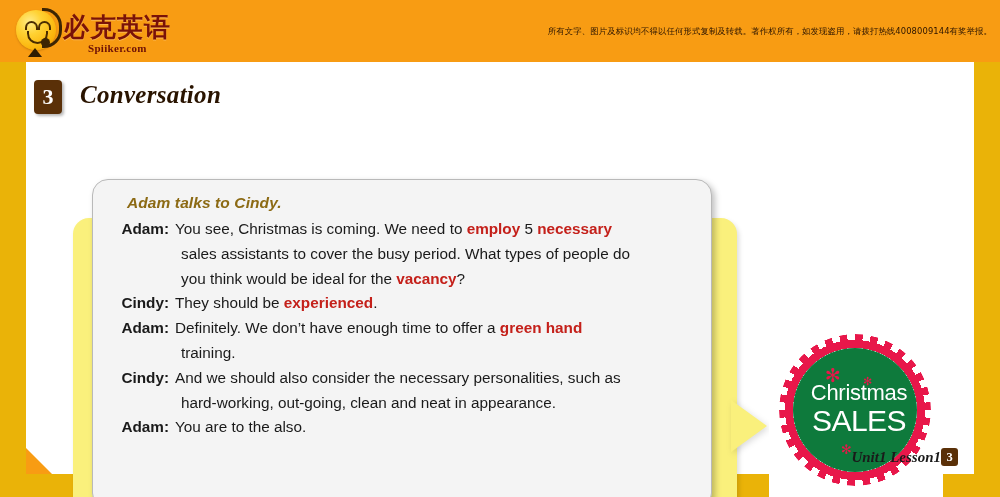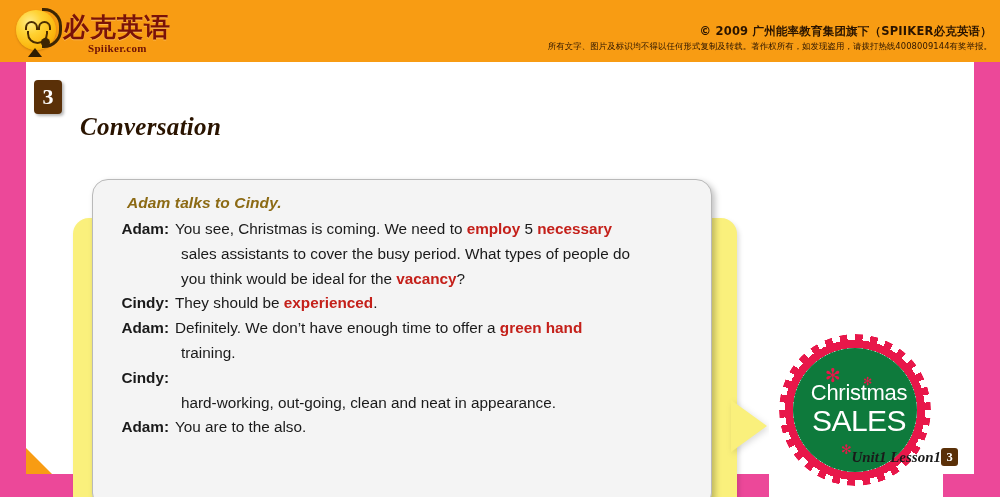--- a/index.html
+++ b/index.html
@@ -11,21 +11,21 @@
     width: 1000px;
     height: 497px;
     overflow: hidden;
     font-family: "Liberation Sans", sans-serif;
   }
 
   #page {
     position: relative;
     width: 1000px;
     height: 497px;
-    background: #ec4899;
+    background: #eab308;
     overflow: hidden;
   }
 
   
   .header-band {
     position: absolute;
     left: 0; top: 0;
     width: 1000px;
     height: 62px;
     background: #F89C13;
@@ -170,21 +170,20 @@
   .section-title {
     position: absolute;
     left: 46px; top: 1px;
     font-family: "Liberation Serif", serif;
     font-style: italic;
     font-weight: bold;
     font-size: 25px;
     color: #2a1400;
     white-space: nowrap;
     letter-spacing: 0.3px;
-    margin-top: 32px;
   }
 
   
   .yellow-back {
     position: absolute;
     left: 47px; top: 156px;
     width: 664px;
     height: 304px;
     background: #FAF07C;
     border-radius: 16px;
@@ -367,21 +366,20 @@
         <span class="logo-mouth"></span>
       </div>
       <div class="logo-headset"></div>
       <div class="logo-mic"></div>
       <div class="logo-stand"></div>
       <div class="logo-cn">必克英语</div>
       <div class="logo-en">Spiiker.com</div>
     </div>
 
     <div class="copyright">
-      <div class="line1">© 2009 广州能率教育集团旗下（SPIIKER必克英语）</div>
       <div class="line2">所有文字、图片及标识均不得以任何形式复制及转载。著作权所有，如发现盗用，请拨打热线4008009144有奖举报。</div>
     </div>
   </div>
 
   <div class="sheet">
 
     <div class="section-head">
       <div class="section-num">3</div>
       <div class="section-title">Conversation</div>
     </div>
@@ -403,20 +401,21 @@
               <div class="spk">Cindy:</div>
               <div class="utt"><span>They should be </span><span class="kw">experienced</span><span>.</span></div>
             </div>
             <div class="line">
               <div class="spk">Adam:</div>
               <div class="utt"><span>Definitely. We don’t have enough time to offer a </span><span class="kw">green hand</span></div>
             </div>
             <div class="cont"><span>training.</span></div>
             <div class="line">
               <div class="spk">Cindy:</div>
+              <div class="utt"><span>And we should also consider the necessary personalities, such as</span></div>
             </div>
             <div class="cont"><span>hard-working, out-going, clean and neat in appearance.</span></div>
             <div class="line">
               <div class="spk">Adam:</div>
               <div class="utt"><span>You are to the also.</span></div>
             </div>
           </div>
       </div>
     </div>
 

